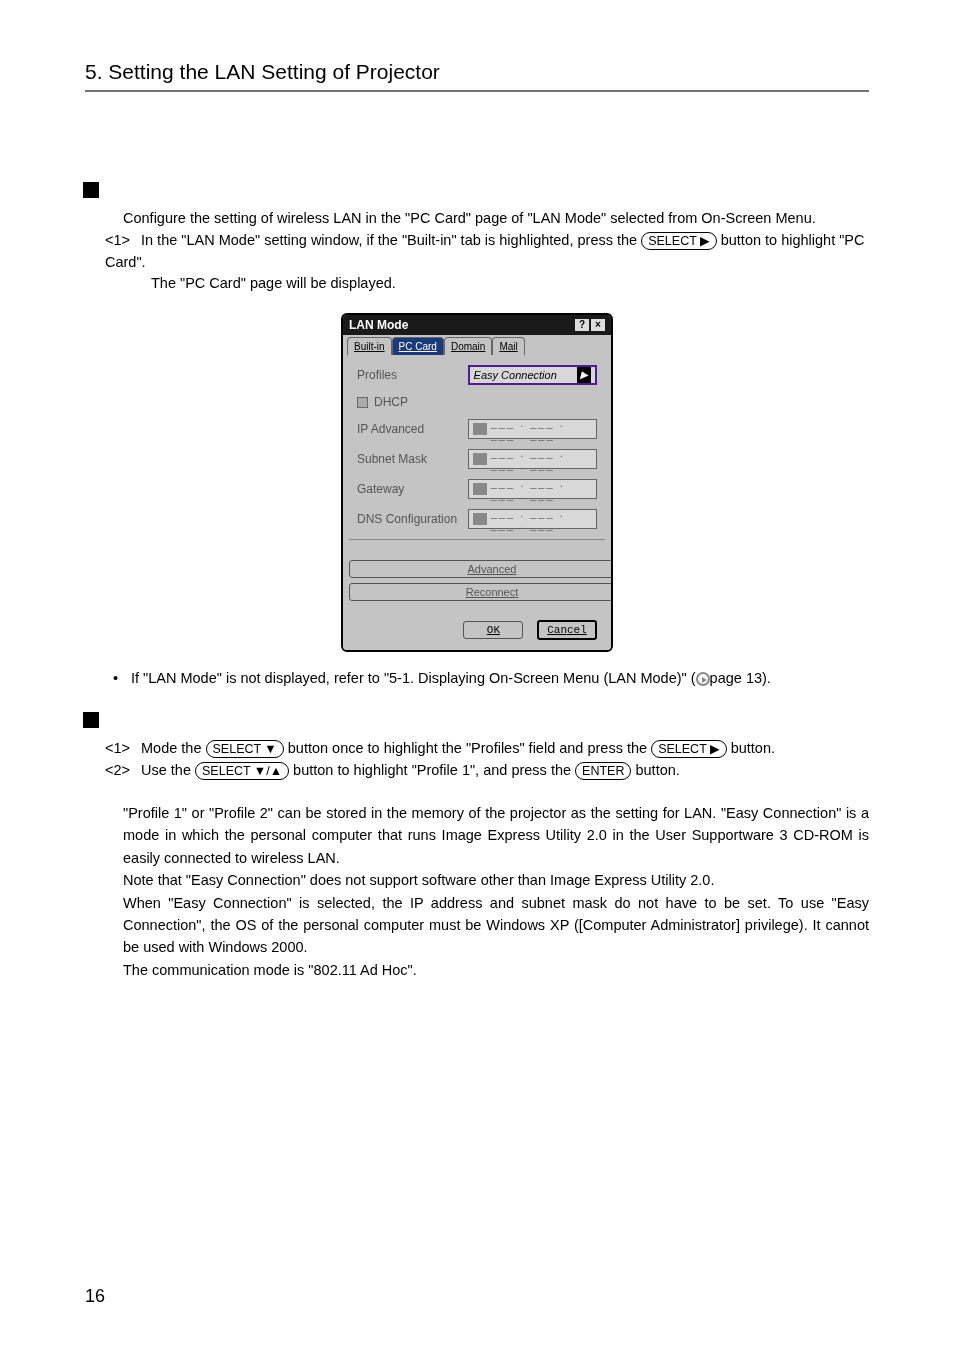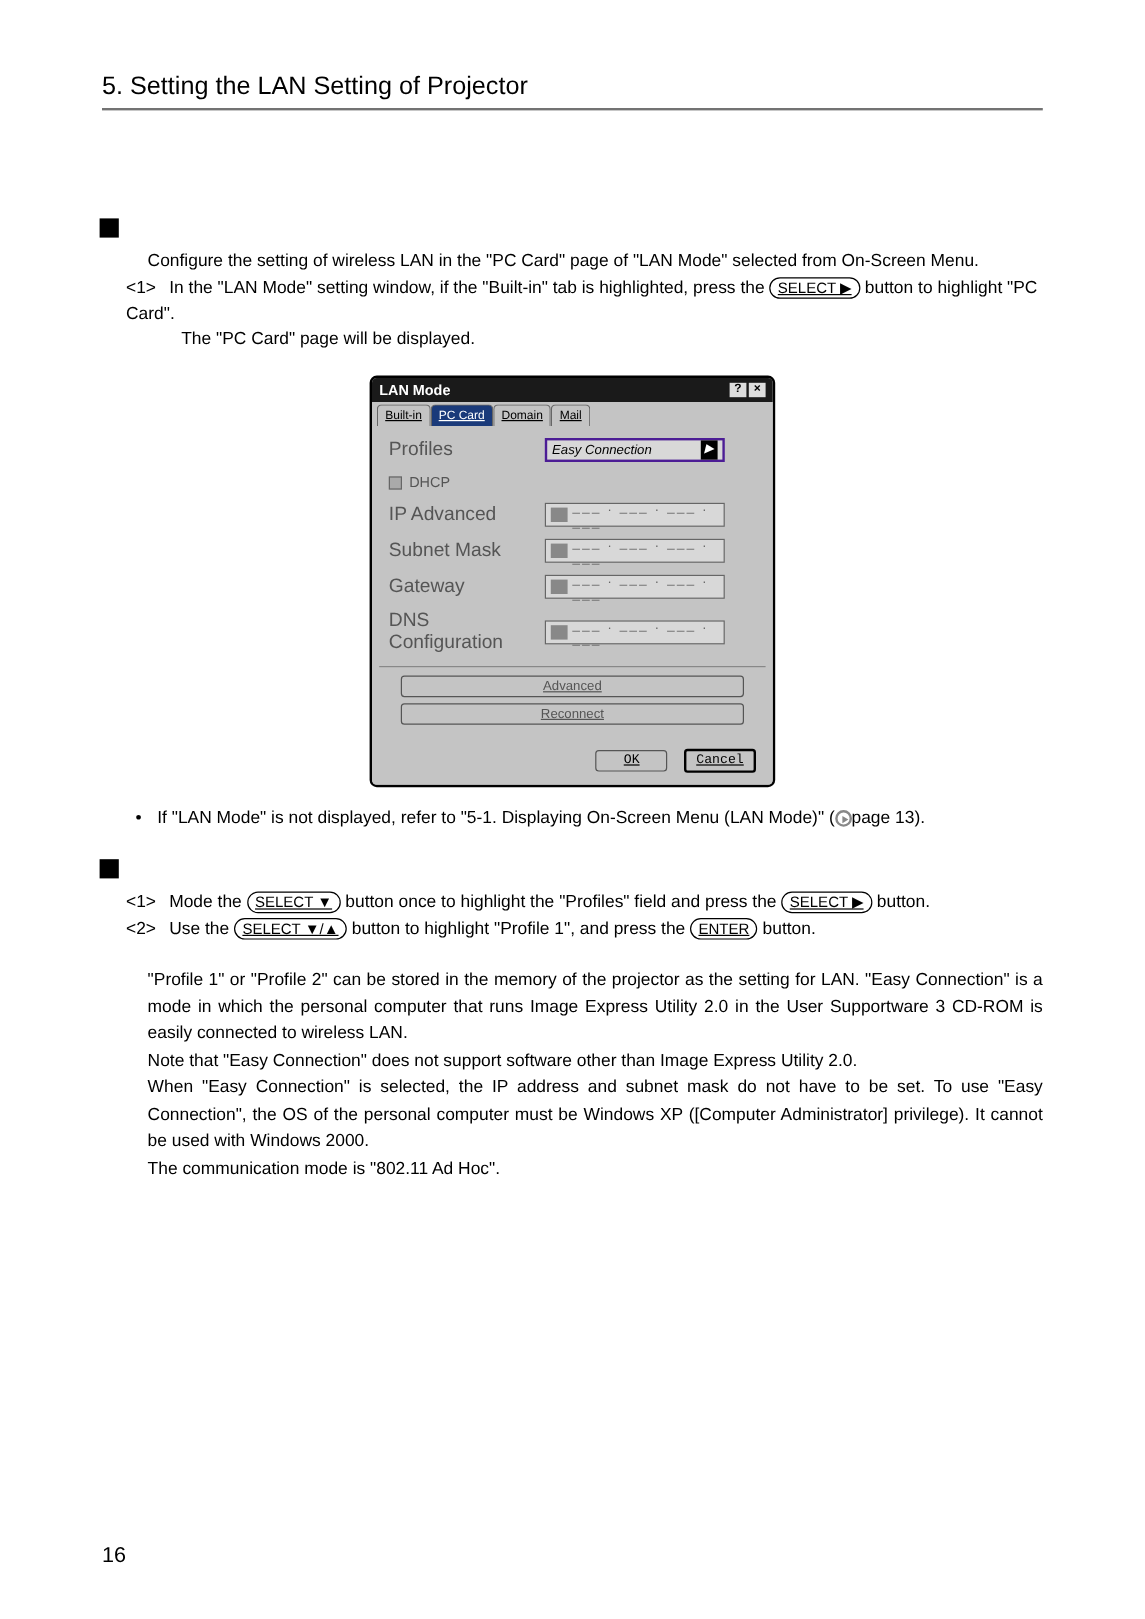--- a/index.html
+++ b/index.html
@@ -44,25 +44,24 @@
       width: 36px;
     }
     .btn-oval {
       display: inline-block;
       border: 1px solid #000;
       border-radius: 10px;
       padding: 0 6px;
       font-size: 12.5px;
       line-height: 16px;
       vertical-align: middle;
-      text-decoration: underline;
     }
     .dialog-wrap {
       margin: 18px auto 18px auto;
-      width: 338px;
+      width: 272px;
     }
     .dialog {
       border: 2px solid #000;
       background: #c4c4c4;
       border-radius: 6px;
       overflow: hidden;
     }
     .dlg-title {
       background: #1a1a1a;
       color: #fff;
@@ -112,21 +111,21 @@
       color: #555;
       background: #c4c4c4;
     }
     .dlg-row {
       display: flex;
       align-items: center;
       margin-bottom: 10px;
     }
     .dlg-label {
       width: 130px;
-      font-size: 16px;
+      font-size: 12px;
     }
     .dlg-field {
       border: 1px solid #666;
       background: #d8d8d8;
       height: 20px;
       width: 150px;
       display: flex;
       align-items: center;
       padding: 0 4px;
       font-size: 11px;
@@ -167,21 +166,21 @@
       gap: 6px;
     }
     .dlg-checkbox .box {
       width: 11px;
       height: 11px;
       border: 1px solid #666;
       background: #aaa;
     }
     .dlg-btn-row {
       border-top: 1px solid #888;
-      padding-top: 7px;
+      padding-top: 20px;
       margin: 4px -8px 0 -8px;
       text-align: center;
     }
     .dlg-btn {
       display: inline-block;
       border: 1px solid #555;
       background: #c4c4c4;
       padding: 2px 0;
       font-size: 11px;
       text-align: center;

